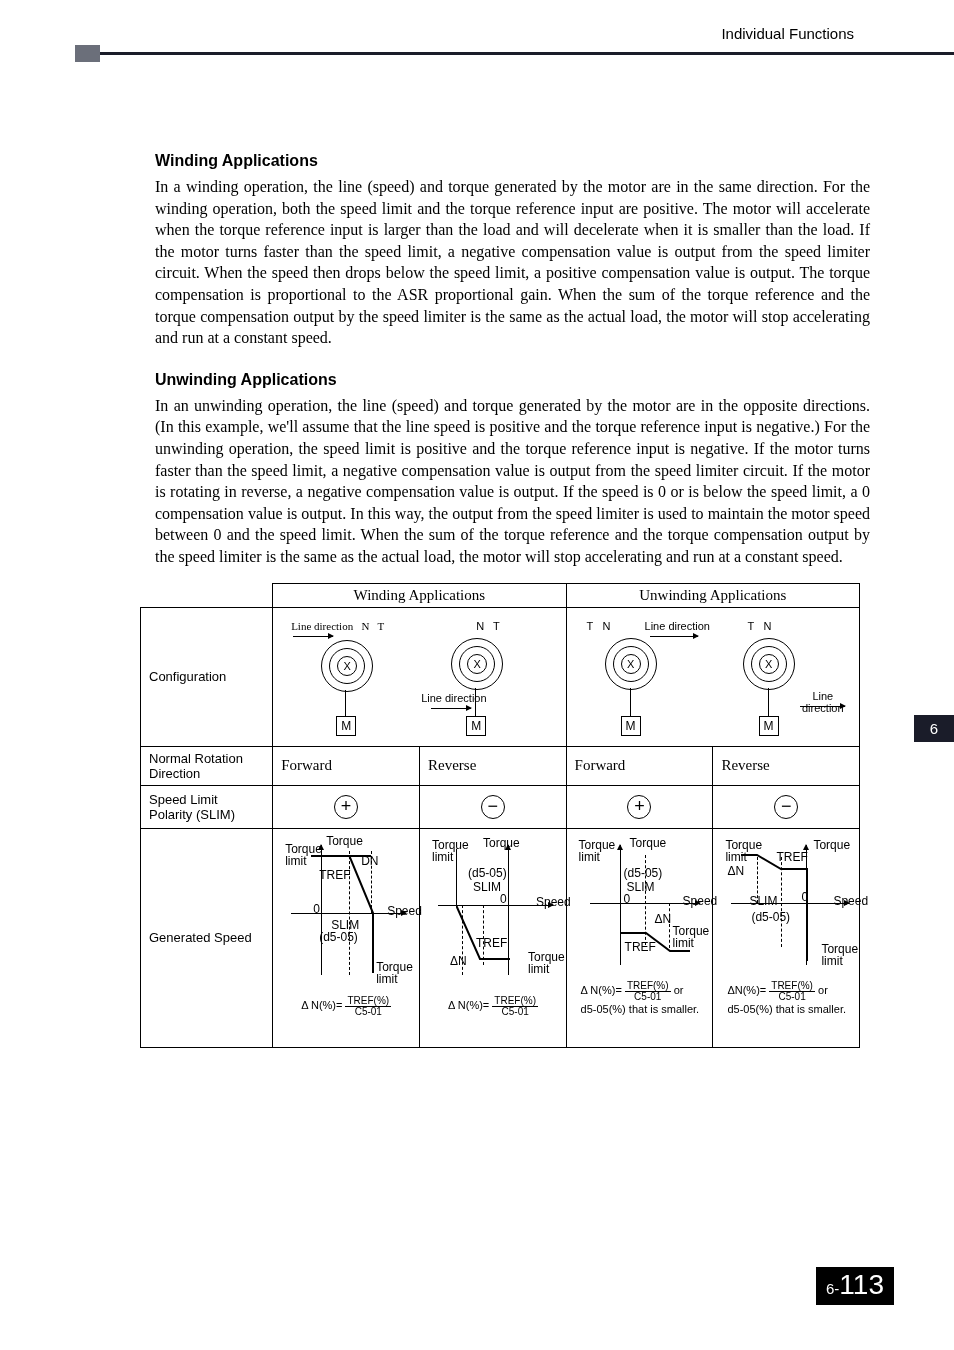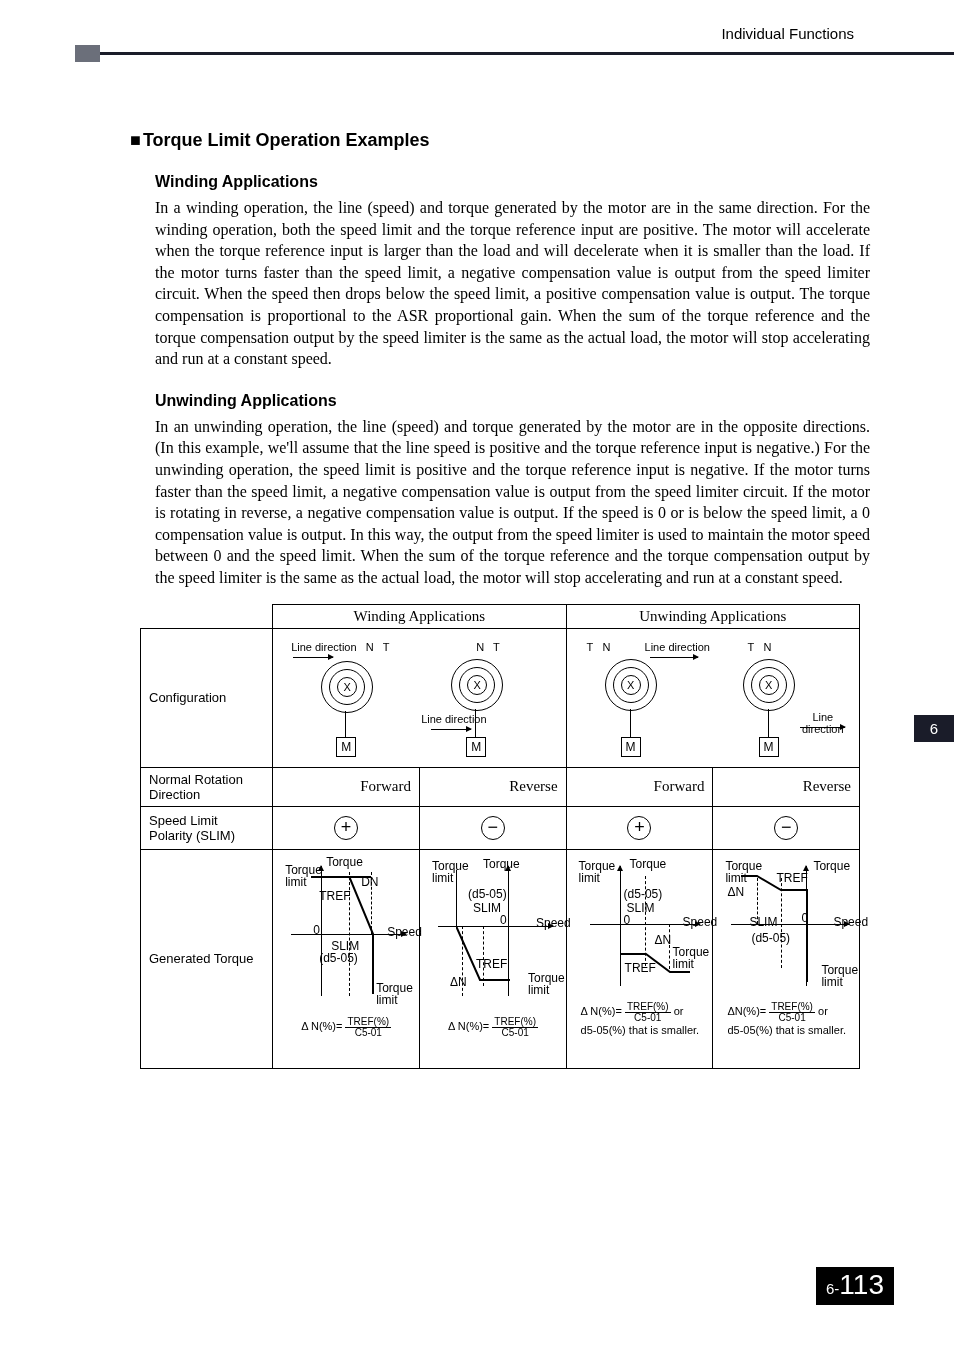--- a/index.html
+++ b/index.html
@@ -94,21 +94,21 @@
   td.rowlabel {
     width: 120px;
   }
   td.cfg {
     height: 130px;
     text-align: center;
     font-size: 11px;
     position: relative;
   }
   td.rot {
-    text-align: right;
+    text-align: left;
     font-family: "Times New Roman", serif;
     font-size: 15px;
     height: 30px;
     width: 140px;
   }
   td.pol {
     text-align: center;
     height: 34px;
   }
   .circ {
@@ -211,21 +211,20 @@
 
   <div class="hdr-label">Individual Functions</div>
   <div class="header-bar">
     <div class="hdr-sq"></div>
     <div class="hdr-line"></div>
   </div>
 
   <div class="tab-thumb">6</div>
 
   <div class="content">
-    <div class="sec-title">Torque Limit Operation Examples</div>
 
     <div class="sub-title">Winding Applications</div>
     <div class="body-text">In a winding operation, the line (speed) and torque generated by the motor are in the same direction. For the winding operation, both the speed limit and the torque reference input are positive. The motor will accelerate when the torque reference input is larger than the load and will decelerate when it is smaller than the load. If the motor turns faster than the speed limit, a negative compensation value is output from the speed limiter circuit. When the speed then drops below the speed limit, a positive compensation value is output. The torque compensation is proportional to the ASR proportional gain. When the sum of the torque reference and the torque compensation output by the speed limiter is the same as the actual load, the motor will stop accelerating and run at a constant speed.</div>
 
     <div class="sub-title">Unwinding Applications</div>
     <div class="body-text">In an unwinding operation, the line (speed) and torque generated by the motor are in the opposite directions. (In this example, we'll assume that the line speed is positive and the torque reference input is negative.) For the unwinding operation, the speed limit is positive and the torque reference input is negative. If the motor turns faster than the speed limit, a negative compensation value is output from the speed limiter circuit. If the motor is rotating in reverse, a negative compensation value is output. If the speed is 0 or is below the speed limit, a 0 compensation value is output. In this way, the output from the speed limiter is used to maintain the motor speed between 0 and the speed limit. When the sum of the torque reference and the torque compensation output by the speed limiter is the same as the actual load, the motor will stop accelerating and run at a constant speed.</div>
 
     <div class="tbl-wrap">
       <table>
         <tbody>
@@ -233,21 +232,21 @@
           <td class="rowlabel" style="border-top:0;border-left:0;"></td>
           <td class="head" colspan="2">Winding Applications</td>
           <td class="head" colspan="2">Unwinding Applications</td>
         </tr>
 
         <tr>
           <td class="rowlabel">Configuration</td>
           <td class="cfg" colspan="2">
             <div class="diagram">
 
-              <div style="position:absolute; left:10px; top:8px;">
+              <div style="position:absolute; left:10px; top:8px;font-family:Liberation Serif, serif;">
                 <span>Line direction</span>&nbsp;&nbsp;
                 <span>N</span>&nbsp;&nbsp;
                 <span>T</span>
               </div>
               <div class="axis-h arrowhead-r" style="left:12px; top:24px; width:40px;"></div>
               <div class="roll" style="width:50px;height:50px; position:absolute; left:40px; top:28px;">
                 <div class="roll" style="width:34px;height:34px; position:absolute; left:7px; top:7px;">
                   <div class="roll" style="width:18px;height:18px; position:absolute; left:7px; top:7px;">
                     <span class="inner">X</span>
                   </div>
@@ -322,21 +321,21 @@
 
         <tr>
           <td class="rowlabel">Speed Limit Polarity (SLIM)</td>
           <td class="pol"><span class="circ">+</span></td>
           <td class="pol"><span class="circ">−</span></td>
           <td class="pol"><span class="circ">+</span></td>
           <td class="pol"><span class="circ">−</span></td>
         </tr>
 
         <tr>
-          <td class="rowlabel">Generated Torque</td>
+          <td class="rowlabel">Generated Speed</td>
 
           <td class="gen">
             <div class="diagram">
               <span class="gtg" style="left:45px; top:2px;">Torque</span>
               <span class="gtg" style="left:4px; top:10px; white-space:pre;">Torque
 limit</span>
               <span class="gtg" style="left:80px; top:22px;">DN</span>
               <span class="gtg" style="left:38px; top:36px;">TREF</span>
               <div class="axis-v arrowhead-u" style="left:40px; top:12px; height:130px;"></div>
               <div class="axis-h arrowhead-r" style="left:10px; top:80px; width:115px;"></div>

